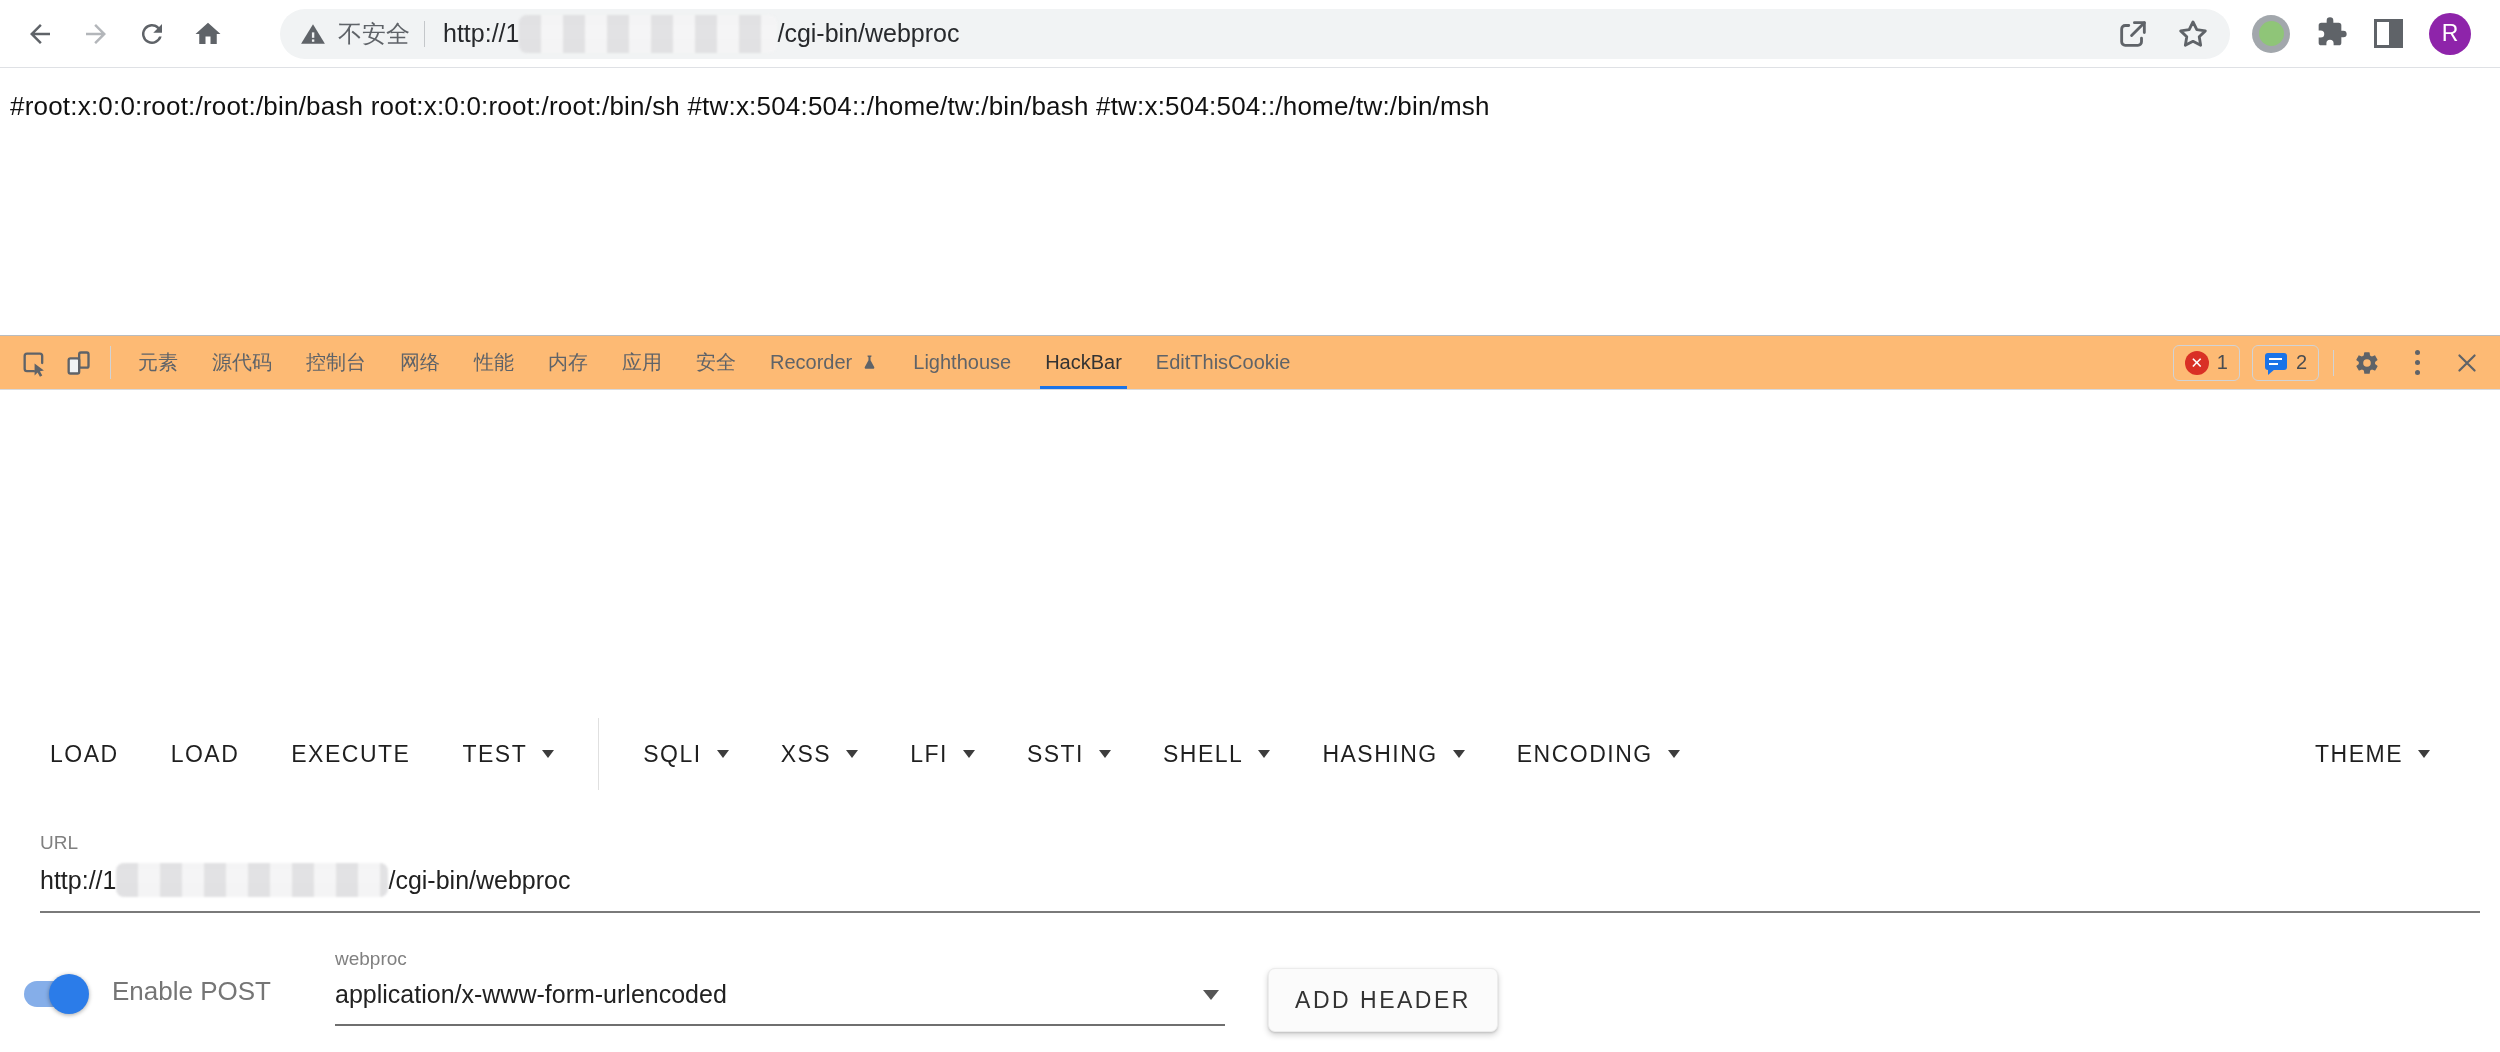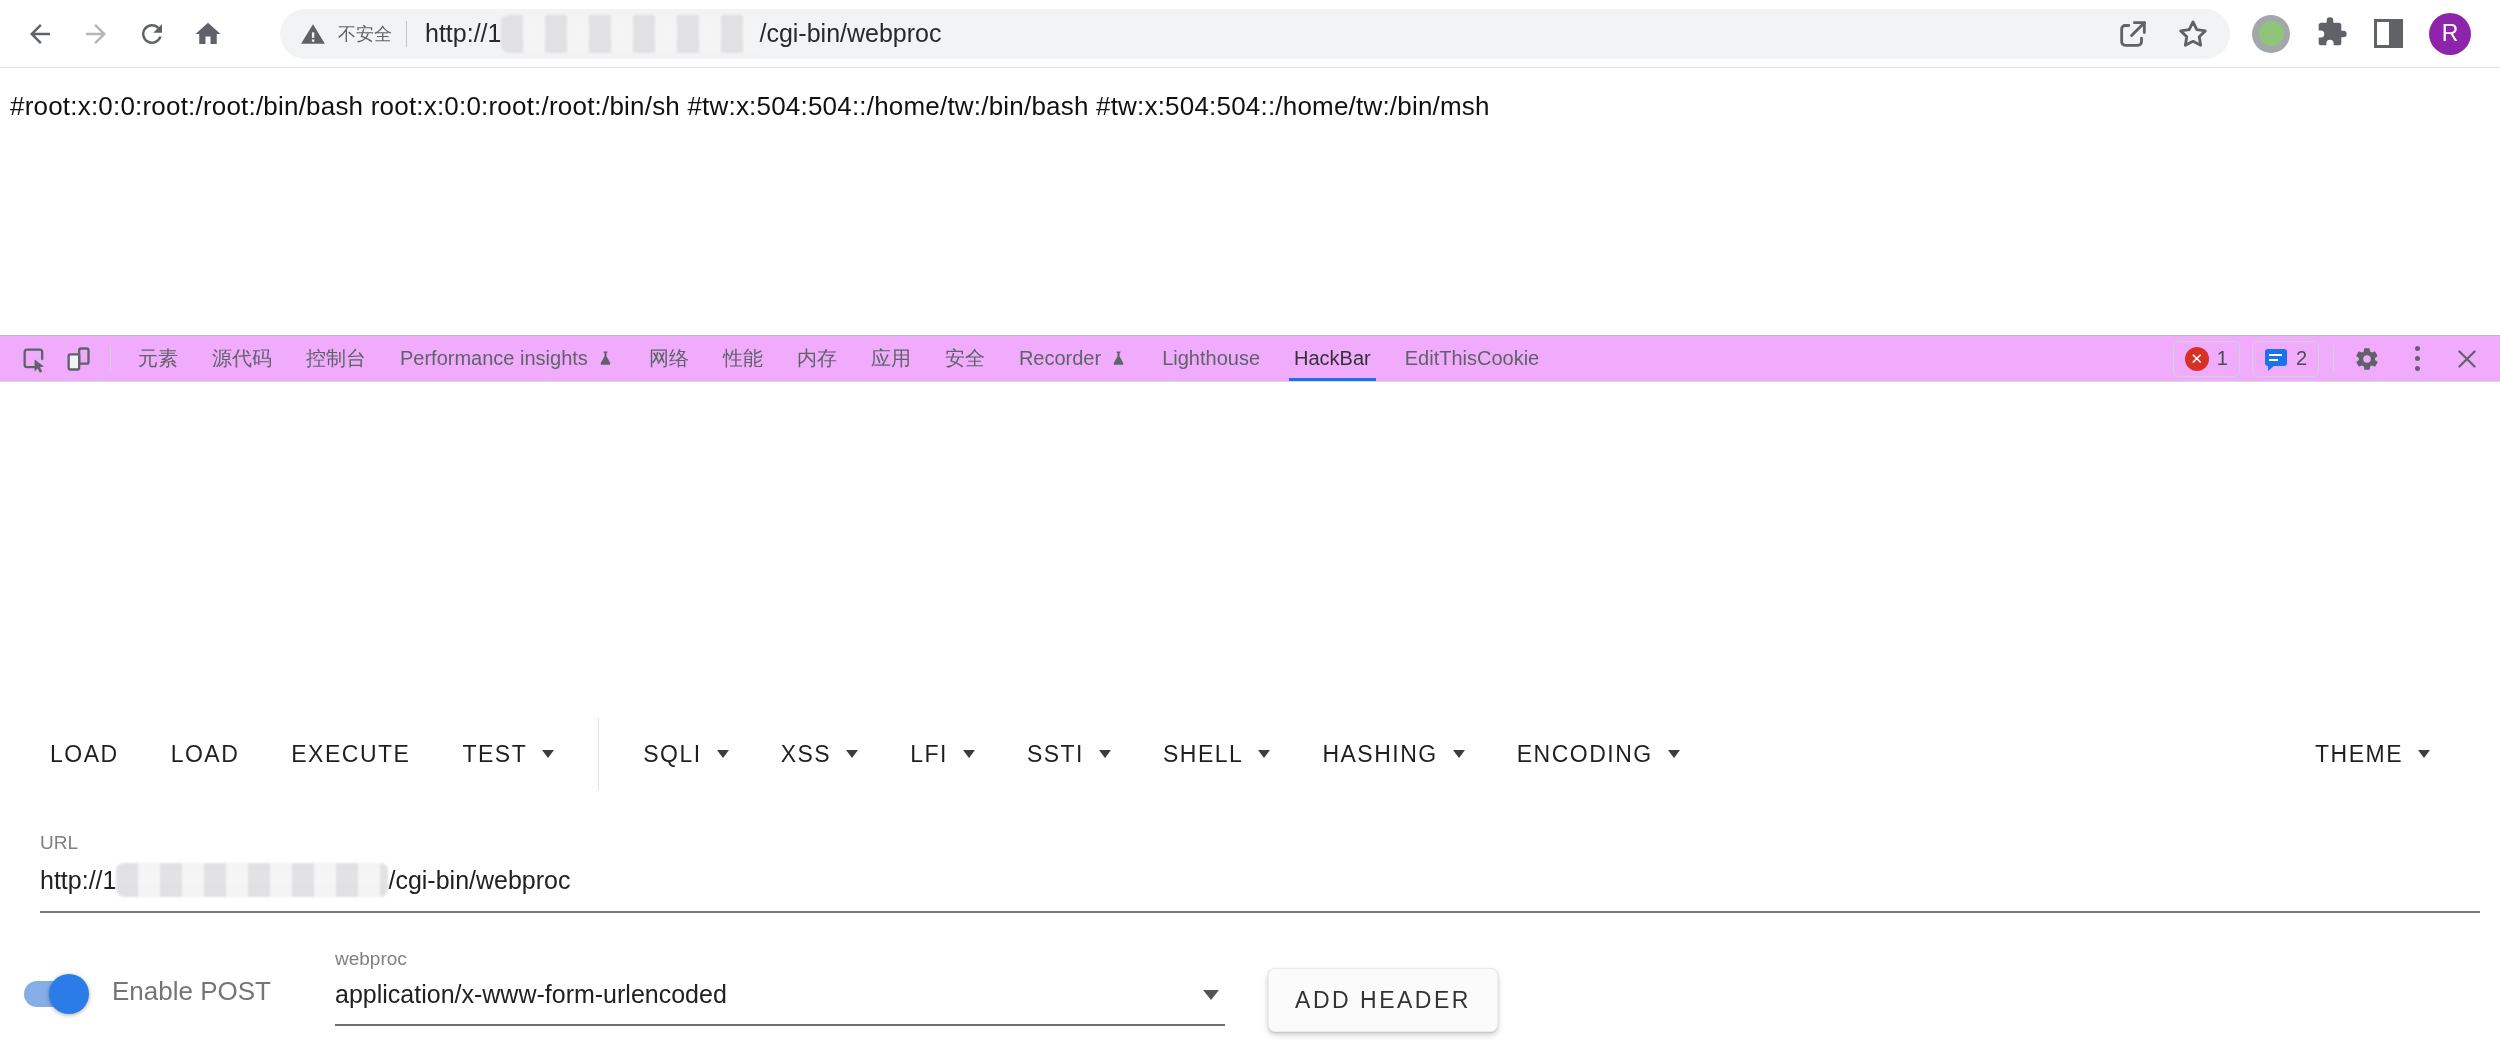--- a/index.html
+++ b/index.html
@@ -8,21 +8,21 @@
   #app { position:relative; width:2500px; height:1052px; background:#fff; overflow:hidden; }
 
   
   .browser-toolbar { position:absolute; top:0; left:0; right:0; height:68px; background:#fff;
     border-bottom:1px solid #dfe1e5; display:flex; align-items:center; padding:0 16px 0 20px; }
   .nav-btn { width:40px; height:40px; display:flex; align-items:center; justify-content:center; margin-right:16px; border-radius:50%; flex:0 0 auto; }
   .nav-btn svg { width:30px; height:30px; }
   .omnibox { height:50px; background:#f1f3f4; border-radius:25px; display:flex; align-items:center;
     padding:0 20px 0 20px; flex:0 0 auto; width:1950px; margin-left:36px; }
   .omni-warning { width:26px; height:26px; flex:0 0 auto; }
-  .omni-sec { color:#5f6368; font-size:18px; margin:0 14px 0 12px; }
+  .omni-sec { color:#5f6368; font-size:24px; margin:0 14px 0 12px; }
   .omni-sep { width:1px; height:26px; background:#c4c7ca; margin-right:18px; }
   .omni-url { font-size:25px; color:#27292c; display:flex; align-items:center; }
   .redacted { display:inline-block; height:38px; border-radius:8px; vertical-align:middle;
     background:
       repeating-linear-gradient(90deg, rgba(224,224,226,.9) 0 22px, rgba(245,245,246,.9) 22px 44px),
       repeating-linear-gradient(0deg, #ececee 0 14px, #f8f8f9 14px 28px);
     filter:blur(1.2px); }
   .omni-spacer { flex:1; }
   .omni-icon { width:34px; height:34px; margin-left:26px; flex:0 0 auto; }
   .ext-area { display:flex; align-items:center; margin-left:22px; gap:26px; }
@@ -35,21 +35,21 @@
     display:flex; align-items:center; justify-content:center; }
   .kebab { display:flex; flex-direction:column; gap:5px; padding:4px 6px; }
   .kebab i { width:5px; height:5px; border-radius:50%; background:#5f6368; }
 
   
   .page-area { position:absolute; top:69px; left:0; right:0; height:266px; background:#fff; padding:22px 10px; }
   .page-text { font-size:26px; color:#111; letter-spacing:.2px; }
 
   
   .devtools { position:absolute; top:335px; left:0; right:0; bottom:0; border-top:1px solid #b9bcbf; background:#fff; }
-  .dt-tabbar { height:46px; background:#f0abfc; border-bottom:1px solid #d7dade; display:flex; align-items:stretch; padding-left:12px; }
+  .dt-tabbar { height:54px; background:#fdba74; border-bottom:1px solid #d7dade; display:flex; align-items:stretch; padding-left:12px; }
   .dt-icon { width:44px; display:flex; align-items:center; justify-content:center; }
   .dt-icon svg { width:28px; height:28px; }
   .dt-vdiv { width:1px; background:#d0d3d6; margin:10px 10px; }
   .dt-tab { display:flex; align-items:center; padding:0 17px; font-size:20px; color:#5f6368; position:relative; gap:8px; white-space:nowrap; }
   .dt-tab.selected { color:#333;text-align:center; }
   .dt-tab.selected::after { content:""; position:absolute; left:12px; right:12px; bottom:0; height:3px; background:#1a73e8; }
   .flask svg { width:19px; height:19px; display:block; }
   .dt-right { margin-left:auto; display:flex; align-items:center; padding-right:14px; gap:12px; }
   .dt-badge { display:flex; align-items:center; gap:8px; border:1px solid #d0d3d6; border-radius:6px; padding:5px 11px; }
   .err-dot { width:24px; height:24px; border-radius:50%; background:#d93025; color:#fff; font-size:15px; font-weight:bold;
@@ -189,28 +189,20 @@
       <div class="dt-tab">
           <span>元素</span>
         </div>
       <div class="dt-tab">
           <span>源代码</span>
         </div>
       <div class="dt-tab">
           <span>控制台</span>
         </div>
       <div class="dt-tab">
-        <span>Performance insights</span>
-        <span class="flask">
-          <svg viewBox="0 0 24 24">
-              <path fill="#5f6368" d="M9.5 3h5v1.5l-1.2 1V9l4.6 8.6A1.6 1.6 0 0 1 16.5 20h-9a1.6 1.6 0 0 1-1.4-2.4L10.7 9V5.5l-1.2-1z"></path>
-            </svg>
-        </span>
-      </div>
-      <div class="dt-tab">
           <span>网络</span>
         </div>
       <div class="dt-tab">
           <span>性能</span>
         </div>
       <div class="dt-tab">
           <span>内存</span>
         </div>
       <div class="dt-tab">
           <span>应用</span>

